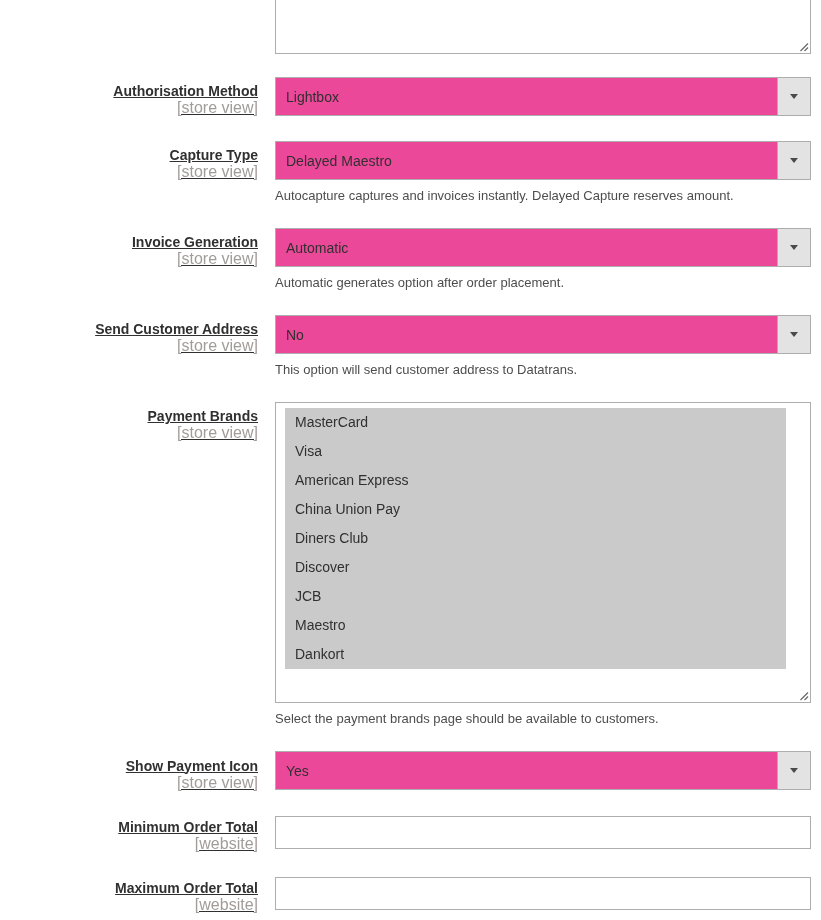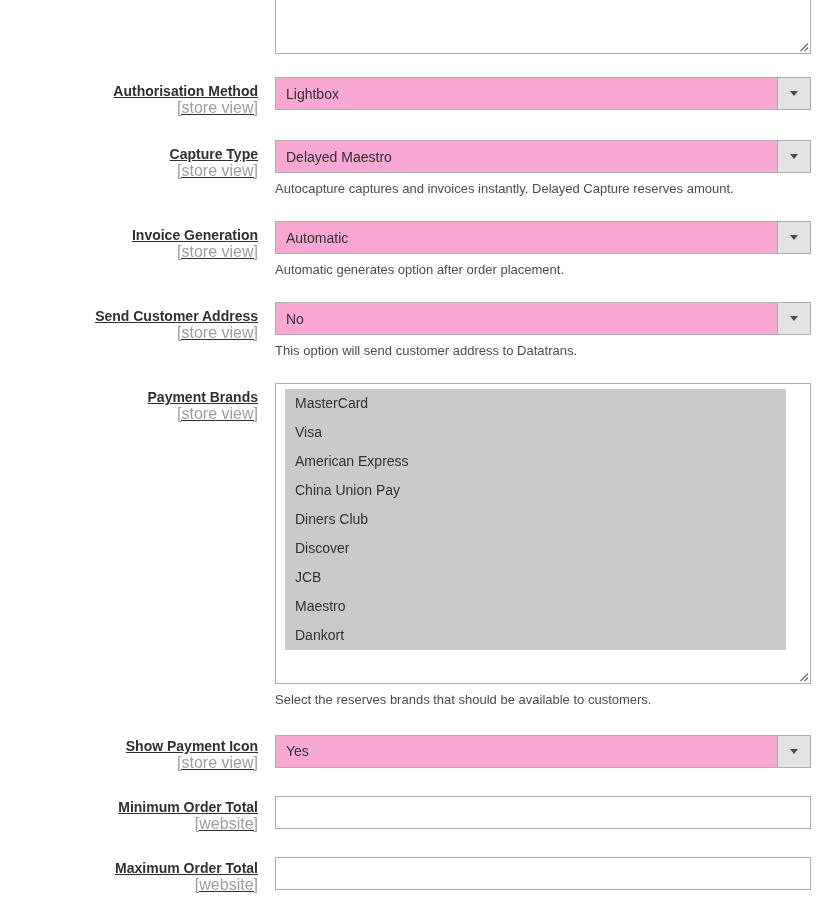--- a/index.html
+++ b/index.html
@@ -16,22 +16,22 @@
   .row.no-comment { margin-bottom: 23px; align-items: center; }
 
   .label-col { width: 258px; flex: none; text-align: right; padding-top: 6px; text-decoration: underline; }
   .field-label { display: block; font-size: 14px; font-weight: 700; line-height: 17px; color: #303030; }
   .field-scope { display: block; font-size: 16px; line-height: 14px; color: #a29c98; margin-top: 1px; }
 
   .field-col { width: 536px; flex: none; margin-left: 17px; position: relative; }
 
   
   .select {
-    position: relative; height: 33px; width: 100%;
-    background: #f9a8d4; border: 1px solid #adadad;
+    position: relative; height: 39px; width: 100%;
+    background: #ec4899; border: 1px solid #adadad;
     display: flex; align-items: center;
     font-size: 14px; color: #303030;
     padding: 0 43px 0 10px;
     cursor: pointer;
   }
   .select-value { white-space: nowrap; overflow: hidden; }
   .select-btn {
     position: absolute; top: 0; right: 0; bottom: 0; width: 33px;
     background: #e3e3e3; border-left: 1px solid #adadad;
     display: flex; align-items: center; justify-content: center;
@@ -186,21 +186,21 @@
                 <div class="option selected">Discover</div>
                 <div class="option selected">JCB</div>
                 <div class="option selected">Maestro</div>
                 <div class="option selected">Dankort</div>
               </div>
     <svg class="resize-grip" width="11" height="11" viewBox="0 0 11 11">
       <path d="M2.5 10 L10 2.5 M6.5 10 L10 6.5" stroke="#6d6d6d" stroke-width="1.3" fill="none"></path>
     </svg>
   </div>
 </div>
-      <p class="comment">Select the reserves brands that should be available to customers.</p>
+      <p class="comment">Select the payment brands page should be available to customers.</p>
     </div>
   </div>
 
   <div class="row no-comment">
     <div class="label-col">
       <label class="field-label">Show Payment Icon</label>
       <span class="field-scope">[store view]</span>
     </div>
     <div class="field-col">
       <div class="control-slot">

